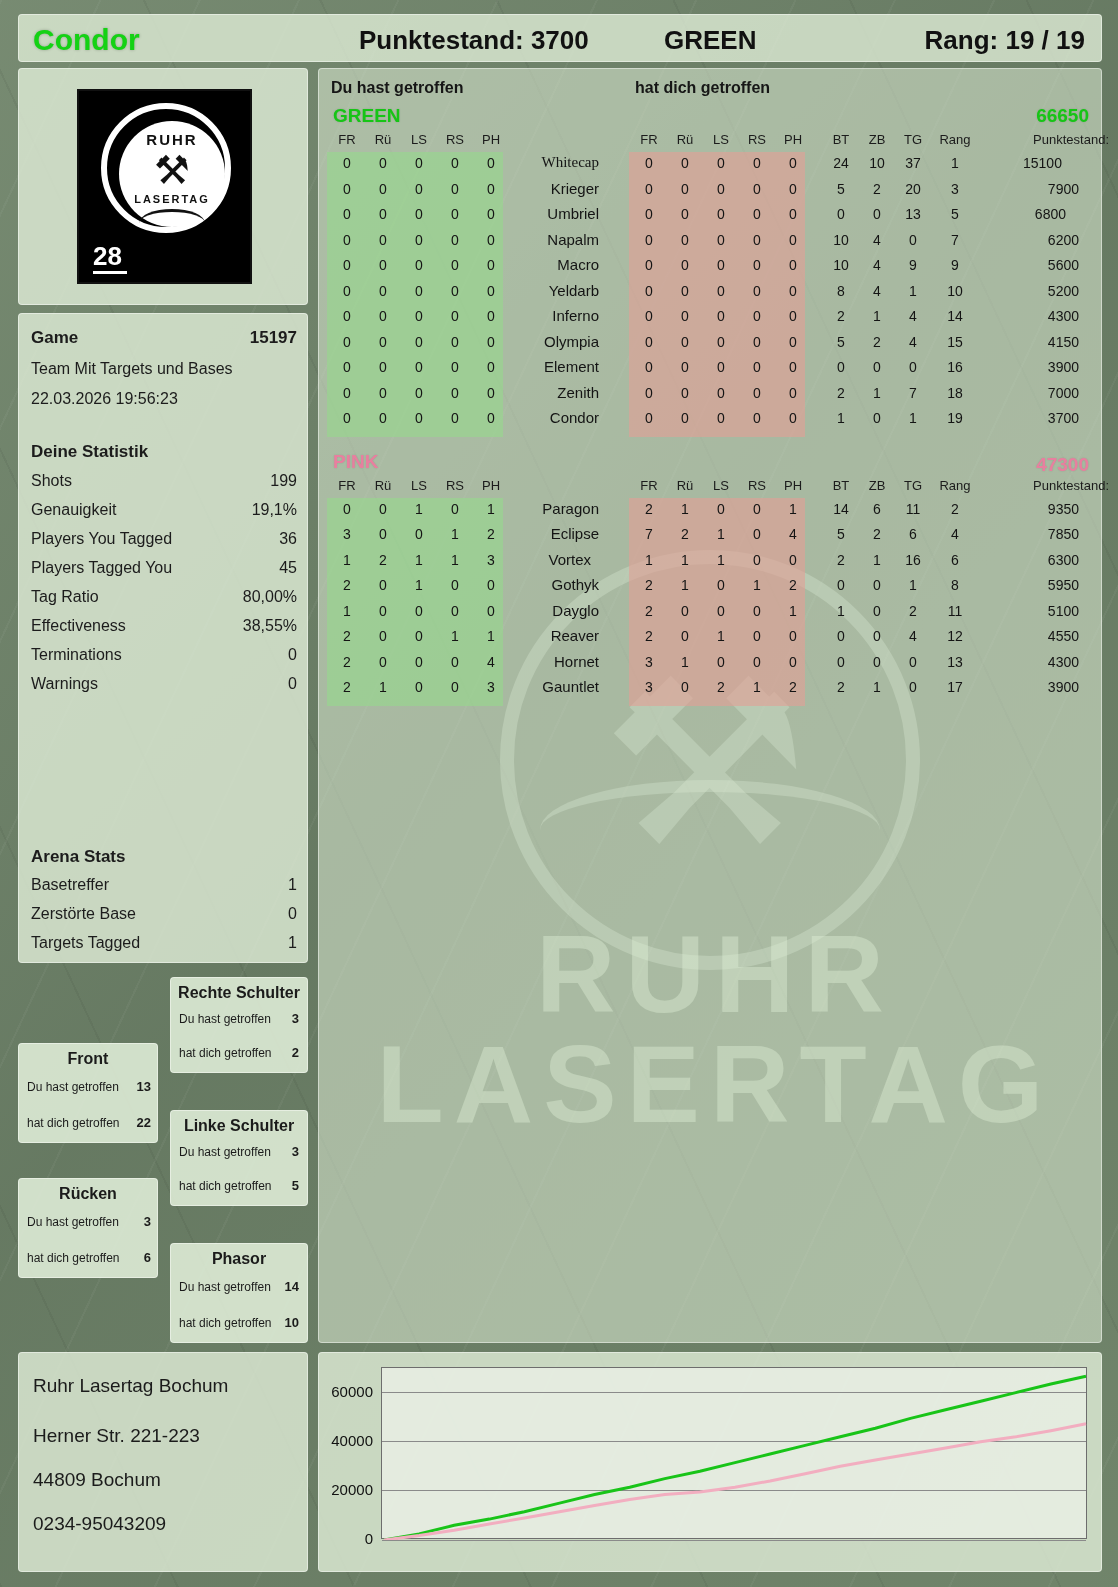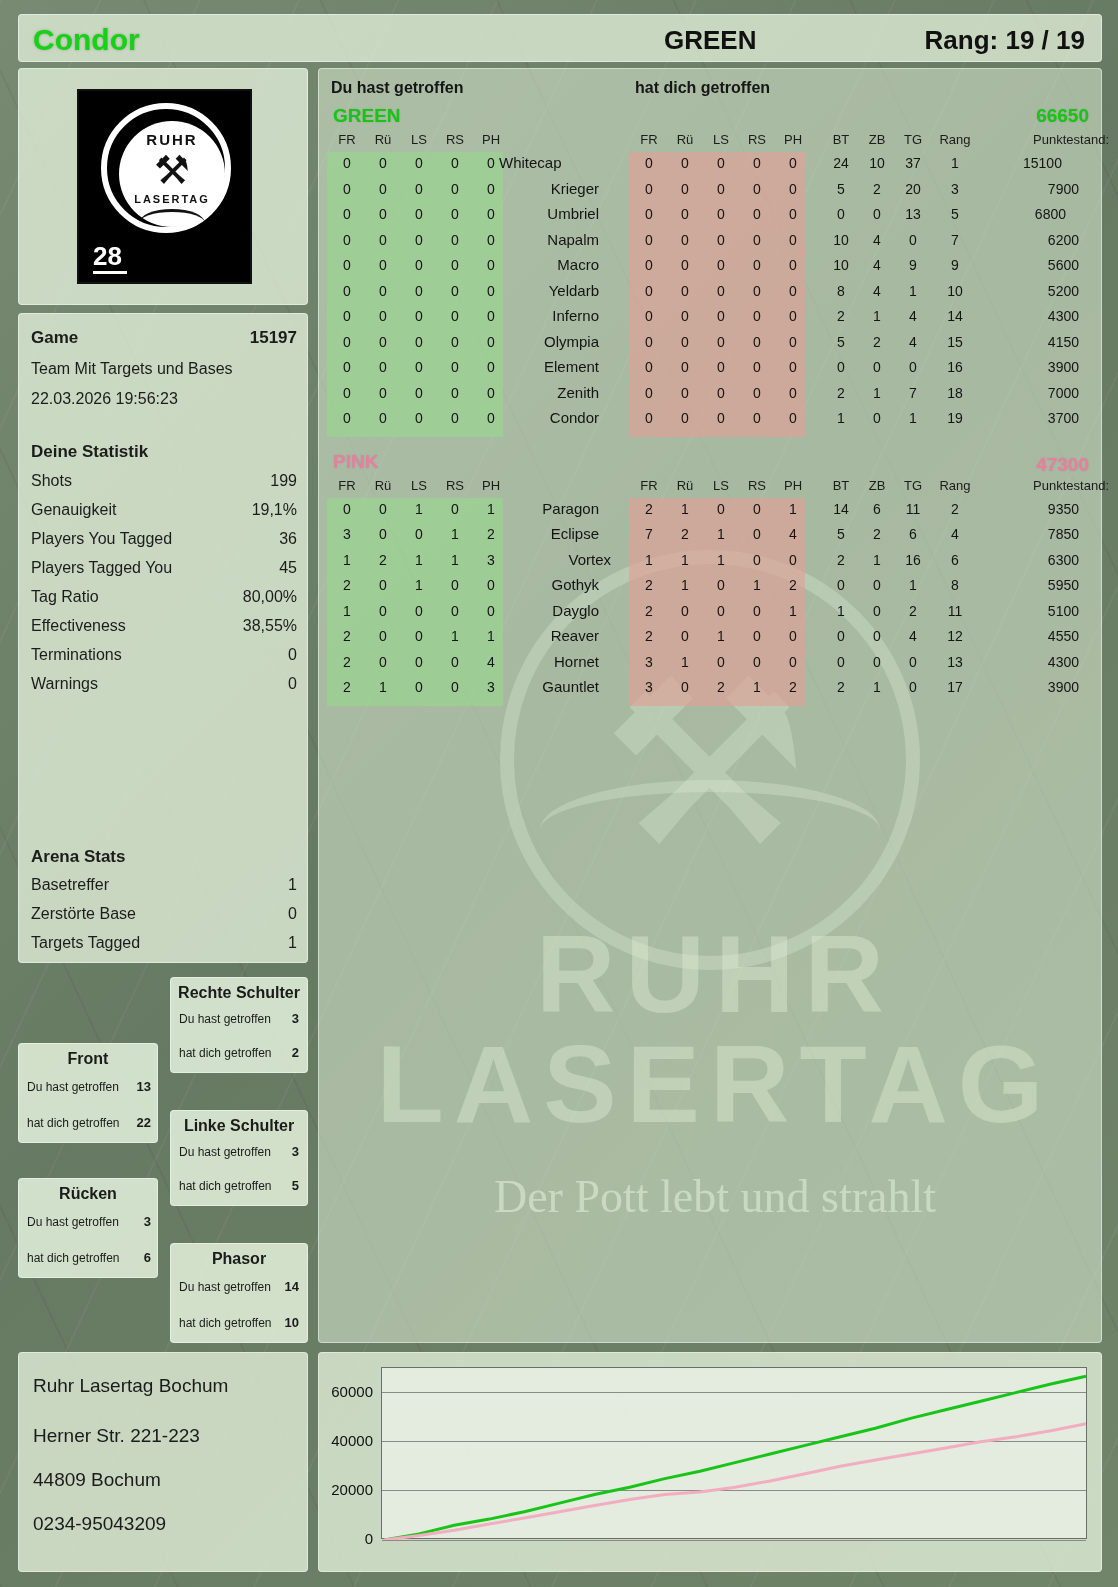--- a/index.html
+++ b/index.html
@@ -141,25 +141,25 @@
 <body>
 
 <div id="bg"></div>
 
 <div id="watermark">
   <div id="wm-circle"></div>
   <div id="wm-hammers">⚒</div>
   <div id="wm-wave"></div>
   <div id="wm-ruhr">RUHR</div>
   <div id="wm-lasertag">LASERTAG</div>
-  <div id="wm-slogan">Der Pott lebt und strahlt</div>
 </div>
 
 <div class="panel" id="topbar">
   <div id="player-name">Condor</div>
+  <div id="score-label">Punktestand: 3700</div>
   <div id="team-label">GREEN</div>
   <div id="rank-label">Rang: 19 / 19</div>
 </div>
 
 <div class="panel" id="logo-panel">
   <div id="logo-box">
     <div id="logo-ring">
       <div id="logo-inner">
         <div id="logo-ruhr">RUHR</div>
         <div id="logo-hammers">⚒</div>
@@ -303,21 +303,21 @@
       <div class="cell" style="left: 14px; top: 86px;">0</div>
       <div class="cell" style="left: 50px; top: 86px;">0</div>
       <div class="cell" style="left: 86px; top: 86px;">0</div>
       <div class="cell" style="left: 122px; top: 86px;">0</div>
       <div class="cell" style="left: 158px; top: 86px;">0</div>
       <div class="cell" style="left: 316px; top: 86px;">0</div>
       <div class="cell" style="left: 352px; top: 86px;">0</div>
       <div class="cell" style="left: 388px; top: 86px;">0</div>
       <div class="cell" style="left: 424px; top: 86px;">0</div>
       <div class="cell" style="left: 460px; top: 86px;">0</div>
-      <div class="rowtext" style="left: 180px; top: 85px; width: 100px; text-align: left;">Whitecap</div>
+      <div class="rowtext" style="left: 180px; top: 85px; width: 100px; text-align: right; font-family: Liberation Serif, serif;">Whitecap</div>
       <div class="cell" style="left: 508px; top: 86px;">24</div>
       <div class="cell" style="left: 544px; top: 86px;">10</div>
       <div class="cell" style="left: 580px; top: 86px;">37</div>
       <div class="cell" style="left: 616px; top: 86px; width: 40px;">1</div>
       <div class="cell" style="left: 704px; top: 86px; width: 60px; text-align: left;">15100</div>
       <div class="cell" style="left: 14px; top: 111.5px;">0</div>
       <div class="cell" style="left: 50px; top: 111.5px;">0</div>
       <div class="cell" style="left: 86px; top: 111.5px;">0</div>
       <div class="cell" style="left: 122px; top: 111.5px;">0</div>
       <div class="cell" style="left: 158px; top: 111.5px;">0</div>
@@ -530,21 +530,21 @@
       <div class="cell" style="left: 14px; top: 482.5px;">1</div>
       <div class="cell" style="left: 50px; top: 482.5px;">2</div>
       <div class="cell" style="left: 86px; top: 482.5px;">1</div>
       <div class="cell" style="left: 122px; top: 482.5px;">1</div>
       <div class="cell" style="left: 158px; top: 482.5px;">3</div>
       <div class="cell" style="left: 316px; top: 482.5px;">1</div>
       <div class="cell" style="left: 352px; top: 482.5px;">1</div>
       <div class="cell" style="left: 388px; top: 482.5px;">1</div>
       <div class="cell" style="left: 424px; top: 482.5px;">0</div>
       <div class="cell" style="left: 460px; top: 482.5px;">0</div>
-      <div class="rowtext" style="left: 192px; top: 481.5px; width: 100px; text-align: right;">Vortex</div>
+      <div class="rowtext" style="left: 172px; top: 481.5px; width: 100px; text-align: right;">Vortex</div>
       <div class="cell" style="left: 508px; top: 482.5px;">2</div>
       <div class="cell" style="left: 544px; top: 482.5px;">1</div>
       <div class="cell" style="left: 580px; top: 482.5px;">16</div>
       <div class="cell" style="left: 616px; top: 482.5px; width: 40px;">6</div>
       <div class="cell" style="left: 700px; top: 482.5px; width: 60px; text-align: right;">6300</div>
       <div class="cell" style="left: 14px; top: 508px;">2</div>
       <div class="cell" style="left: 50px; top: 508px;">0</div>
       <div class="cell" style="left: 86px; top: 508px;">1</div>
       <div class="cell" style="left: 122px; top: 508px;">0</div>
       <div class="cell" style="left: 158px; top: 508px;">0</div>

